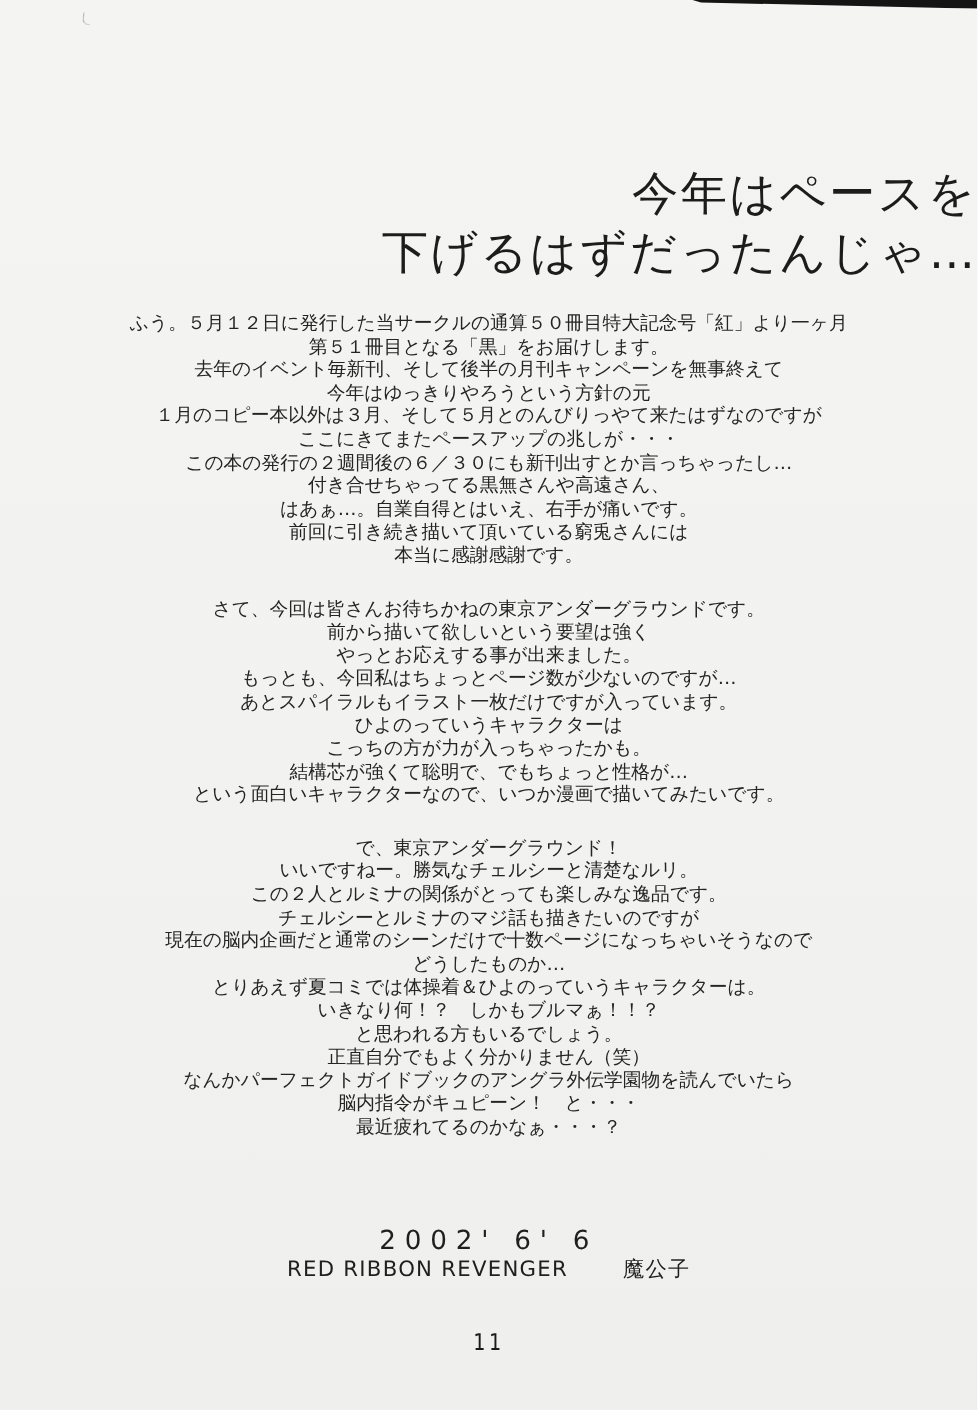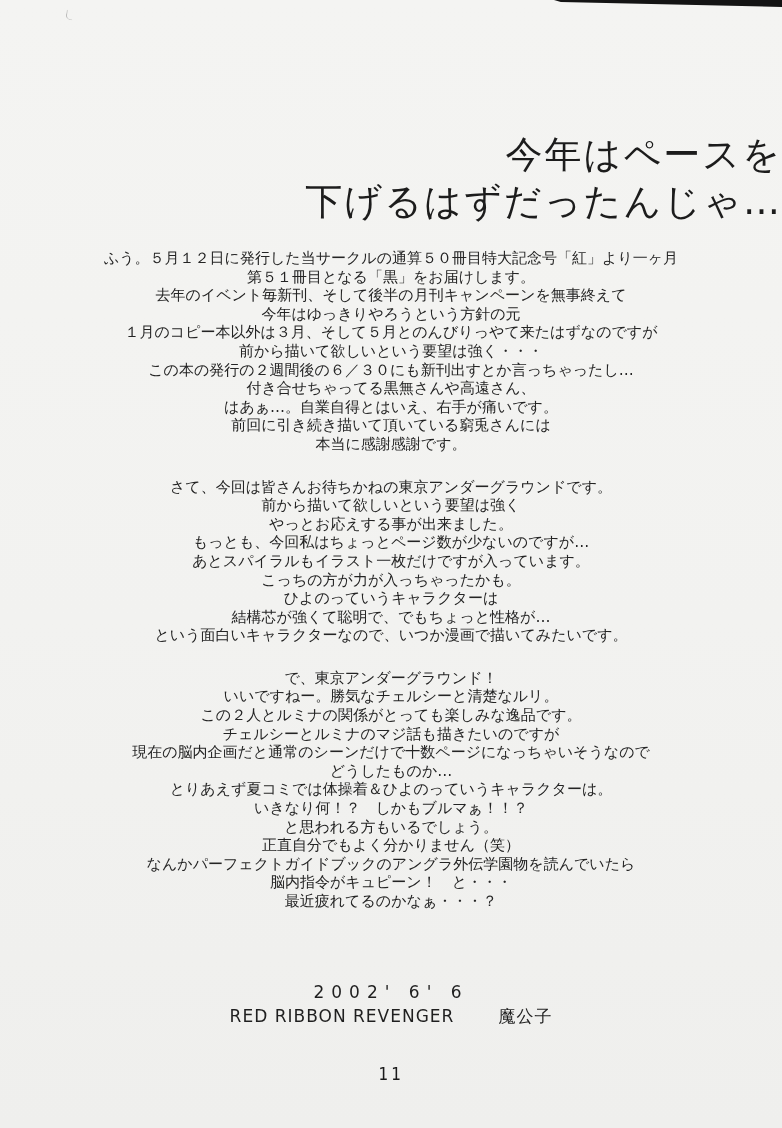--- a/index.html
+++ b/index.html
@@ -63,21 +63,21 @@
   .para + .para { margin-top: 24px; }
   .signature {
     position: absolute;
     top: 982px;
     left: 0;
     right: 0;
     text-align: center;
     color: #1f1f1f;
   }
   .sig-date {
-    font-size: 17px;
+    font-size: 21px;
     line-height: 20px;
     letter-spacing: 7px;
   }
   .sig-line {
     margin-top: 3px;
     font-size: 17px;
     line-height: 22px;
     letter-spacing: 1px;
   }
   .sig-gap { display: inline-block; width: 44px; }
@@ -107,35 +107,35 @@
     <div>下げるはずだったんじゃ…</div>
   </div>
 
   <div class="body-text" id="paragraphs">
       <div class="para">
         <div class="line">ふう。５月１２日に発行した当サークルの通算５０冊目特大記念号「紅」より一ヶ月</div>
         <div class="line">第５１冊目となる「黒」をお届けします。</div>
         <div class="line">去年のイベント毎新刊、そして後半の月刊キャンペーンを無事終えて</div>
         <div class="line">今年はゆっきりやろうという方針の元</div>
         <div class="line">１月のコピー本以外は３月、そして５月とのんびりっやて来たはずなのですが</div>
-        <div class="line">前から描いて欲しいという要望は強く・・・</div>
+        <div class="line">ここにきてまたペースアップの兆しが・・・</div>
         <div class="line">この本の発行の２週間後の６／３０にも新刊出すとか言っちゃったし…</div>
         <div class="line">付き合せちゃってる黒無さんや高遠さん、</div>
         <div class="line">はあぁ…。自業自得とはいえ、右手が痛いです。</div>
         <div class="line">前回に引き続き描いて頂いている窮兎さんには</div>
         <div class="line">本当に感謝感謝です。</div>
       </div>
       <div class="para">
         <div class="line">さて、今回は皆さんお待ちかねの東京アンダーグラウンドです。</div>
         <div class="line">前から描いて欲しいという要望は強く</div>
         <div class="line">やっとお応えする事が出来ました。</div>
         <div class="line">もっとも、今回私はちょっとページ数が少ないのですが…</div>
         <div class="line">あとスパイラルもイラスト一枚だけですが入っています。</div>
+        <div class="line">ひよのっていうキャラクターは</div>
         <div class="line">こっちの方が力が入っちゃったかも。</div>
-        <div class="line">ひよのっていうキャラクターは</div>
         <div class="line">結構芯が強くて聡明で、でもちょっと性格が…</div>
         <div class="line">という面白いキャラクターなので、いつか漫画で描いてみたいです。</div>
       </div>
       <div class="para">
         <div class="line">で、東京アンダーグラウンド！</div>
         <div class="line">いいですねー。勝気なチェルシーと清楚なルリ。</div>
         <div class="line">この２人とルミナの関係がとっても楽しみな逸品です。</div>
         <div class="line">チェルシーとルミナのマジ話も描きたいのですが</div>
         <div class="line">現在の脳内企画だと通常のシーンだけで十数ページになっちゃいそうなので</div>
         <div class="line">どうしたものか…</div>

